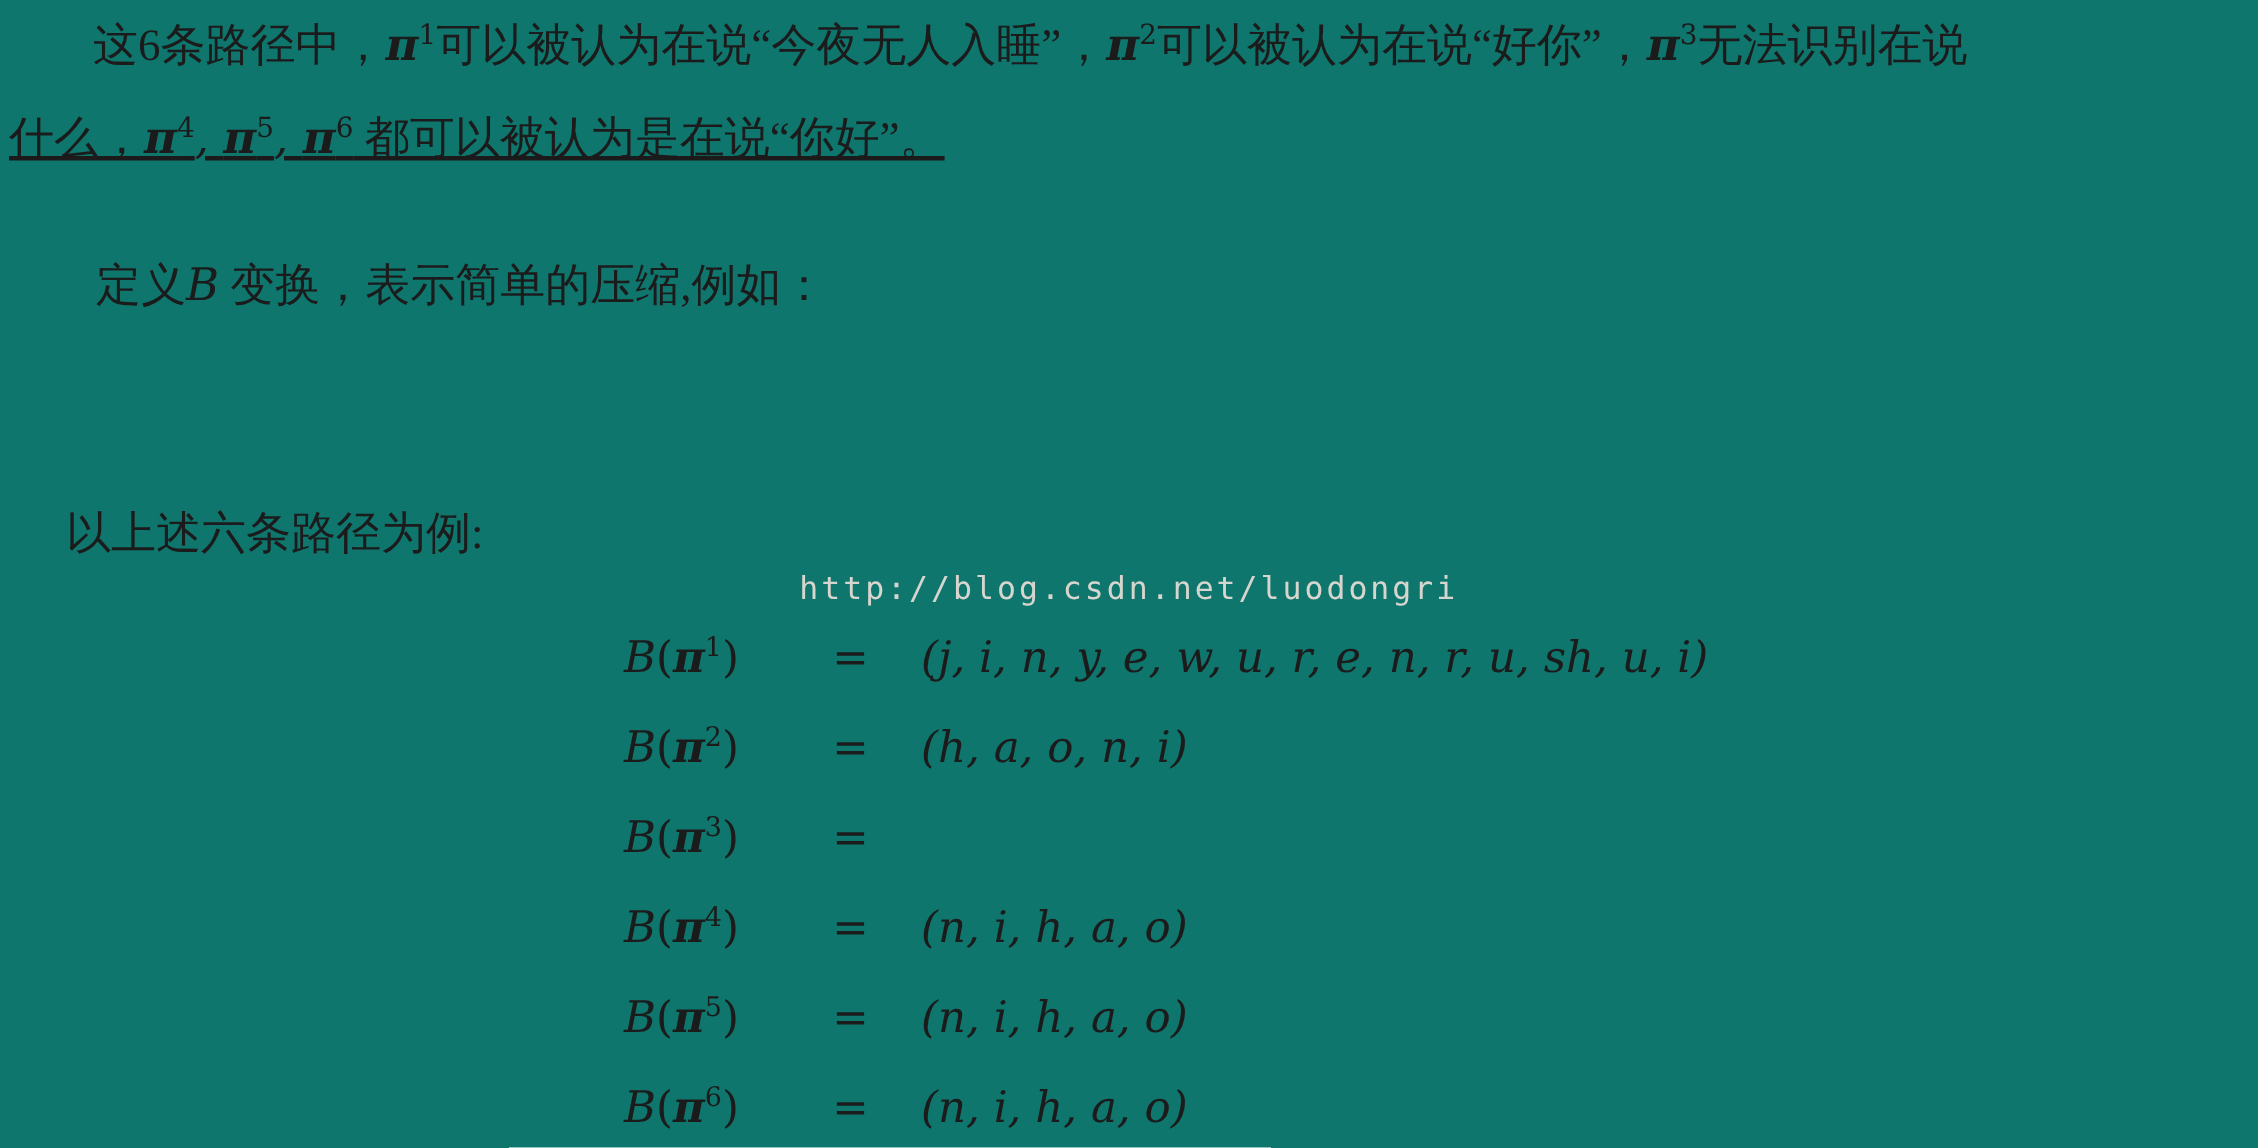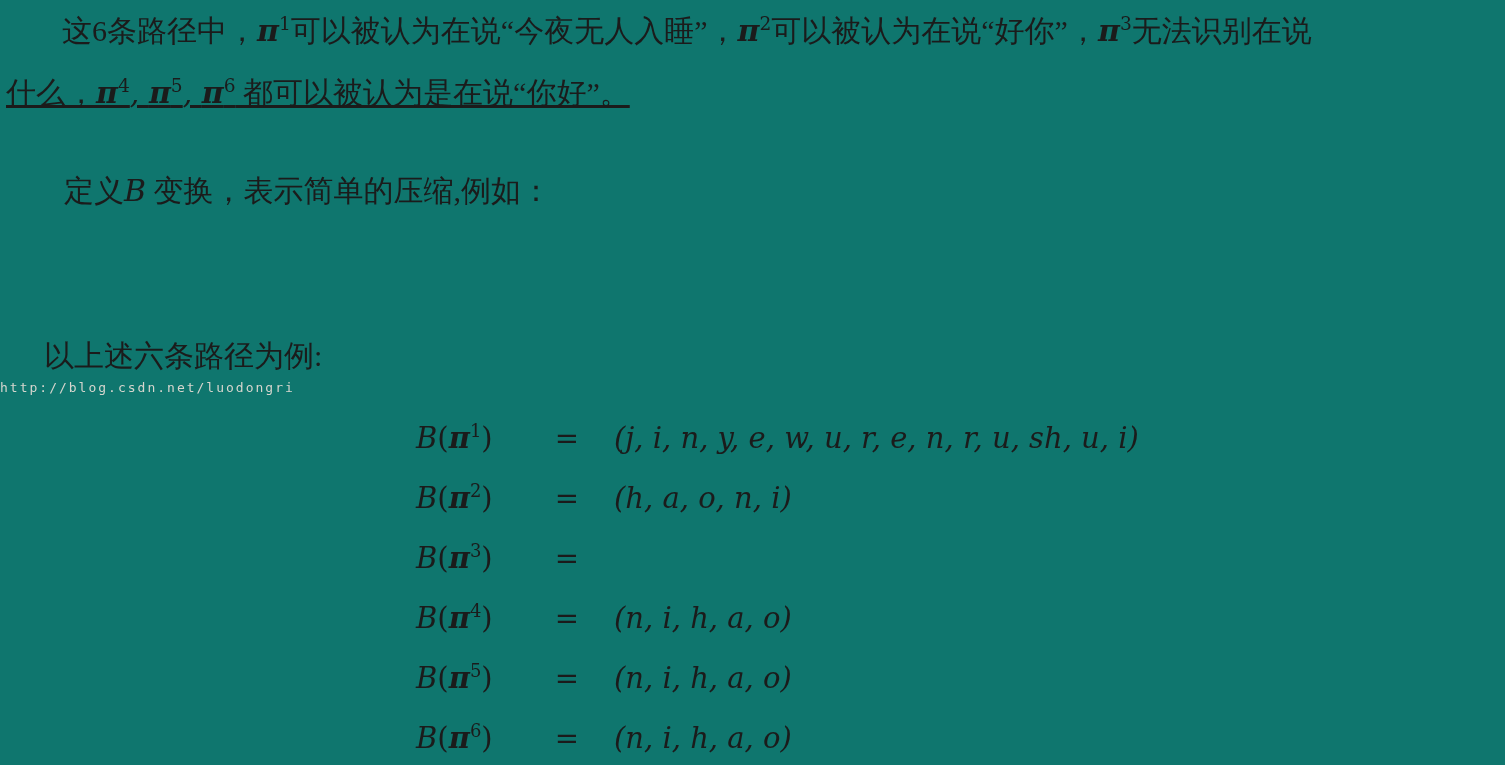--- a/index.html
+++ b/index.html
@@ -47,23 +47,23 @@
     width: 100%;
     text-align: center;
     font-size: 34px;
     white-space: nowrap;
   }
   .list-intro { left: 16px; top: 337px; margin-left: 28px; }
   .watermark {
     position: absolute;
     left: 0; top: 380px;
     width: 100%;
-    text-align: left;
+    text-align: center;
     font-family: "DejaVu Sans Mono", "Liberation Mono", monospace;
-    font-size: 13px;
+    font-size: 21px;
     letter-spacing: 2px;
     color: #d6d6ce;
     white-space: nowrap;
   }
   .eq-list {
     position: absolute;
     left: 416px;
     top: 408px;
   }
   .eq-row {

